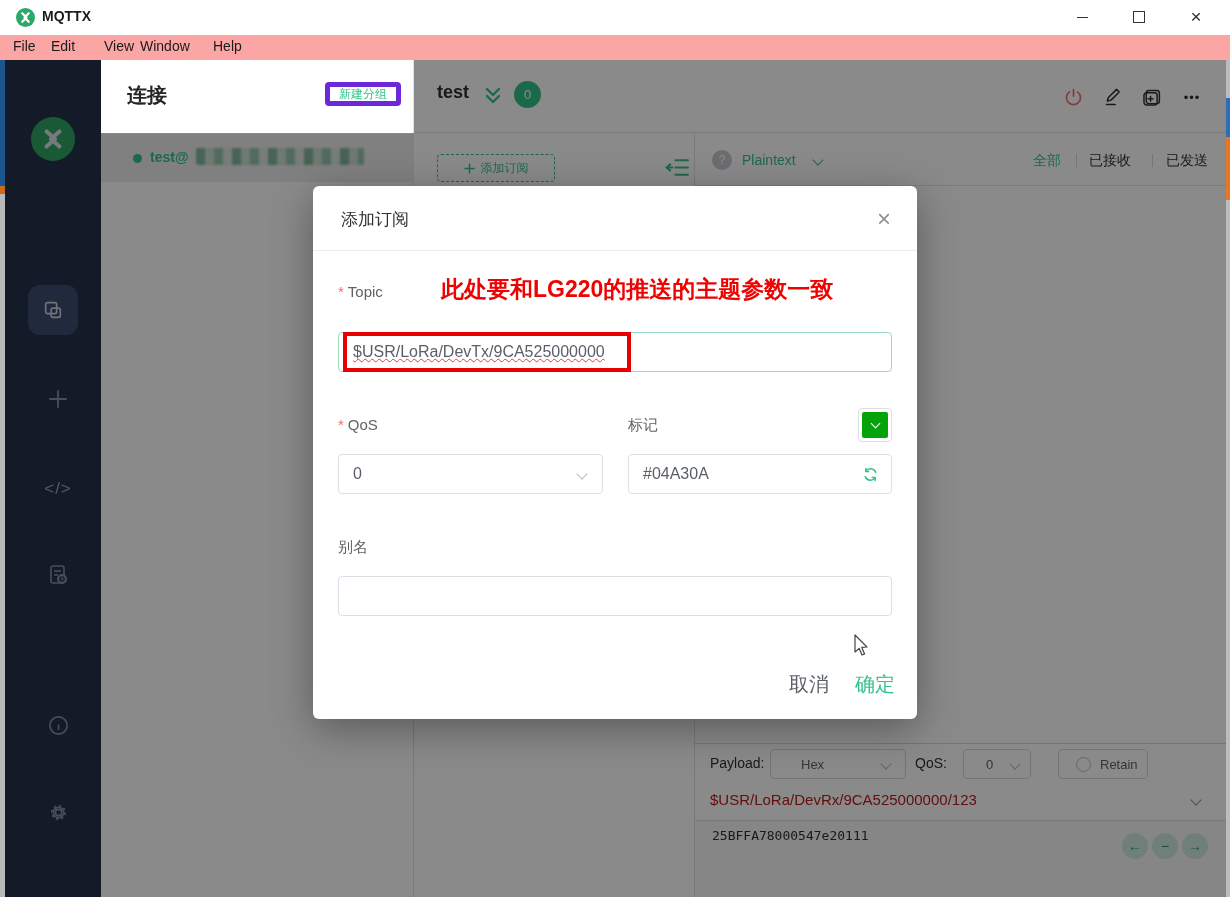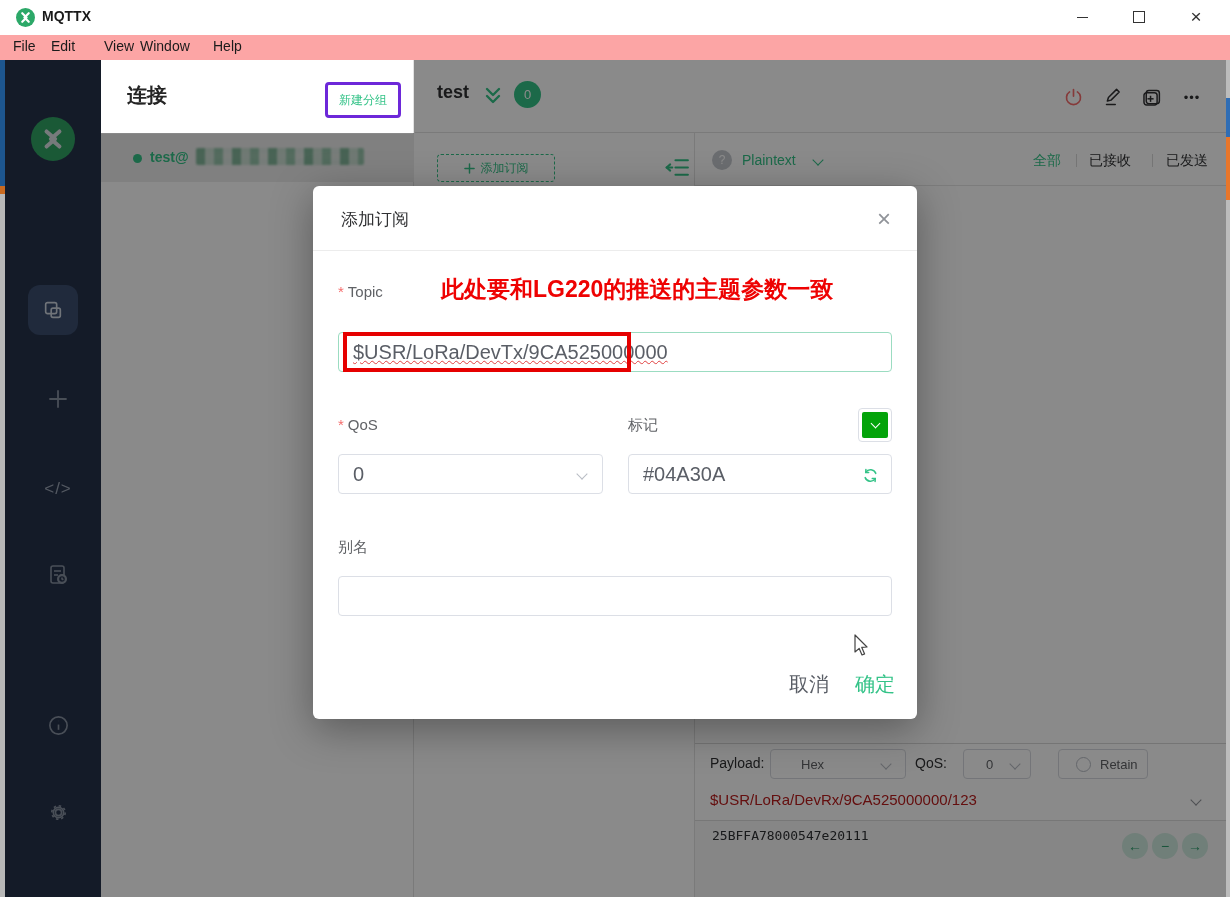--- a/index.html
+++ b/index.html
@@ -35,21 +35,21 @@
   .conn-panel{left:101px;top:60px;width:313px;height:837px;background:#fff;border-right:1px solid #e2e2e2;box-sizing:border-box;}
   .conn-item{left:101px;top:134px;width:313px;height:48px;background:#ededed;}
   .conn-dot{left:133px;top:154px;width:9px;height:9px;border-radius:50%;background:#34c388;}
   .conn-name{left:150px;top:149px;font-size:14px;font-weight:700;color:#34c388;}
   .censored{left:196px;top:148px;width:168px;height:17px;filter:blur(1.2px);border-radius:2px;
     background:
       repeating-linear-gradient(90deg,rgba(128,180,152,.9) 0 9px,rgba(208,224,214,.9) 9px 18px,rgba(150,195,170,.9) 18px 27px,rgba(225,232,228,.9) 27px 36px),
       repeating-linear-gradient(0deg,#9fd4bb 0 6px,#cfe0d6 6px 12px);}
   .panel-header{left:101px;top:60px;width:313px;height:73px;background:#fff;z-index:20;border-right:1px solid #e2e2e2;box-sizing:border-box;}
   .panel-title{left:26px;top:22px;font-size:20px;font-weight:700;color:#252525;}
-  .newgroup-btn{left:224px;top:22px;width:76px;height:36px;border:3px solid #6d28d9;border-radius:4px;
+  .newgroup-btn{left:224px;top:22px;width:76px;height:24px;border:5px solid #6d28d9;border-radius:4px;
      color:#34c388;font-size:12px;display:flex;align-items:center;justify-content:center;box-sizing:border-box;}
 
   
   .main-header{left:415px;top:60px;width:815px;height:73px;background:#fff;border-bottom:1px solid #e2e2e2;box-sizing:border-box;}
   .conn-title{left:22px;top:22px;font-size:18px;font-weight:700;color:#303133;}
   .badge{left:99px;top:21px;width:27px;height:27px;border-radius:50%;background:#34c388;color:#fff;
          font-size:13px;display:flex;align-items:center;justify-content:center;}
   .hdr-ic{top:25px;width:28px;height:24px;display:flex;align-items:center;justify-content:center;}
 
   
@@ -87,21 +87,21 @@
   .dialog{left:313px;top:186px;width:604px;height:533px;background:#fff;border-radius:6px;z-index:30;
           box-shadow:0 10px 40px rgba(0,0,0,.35);}
   .dlg-title{left:28px;top:22px;font-size:17px;color:#303133;}
   .dlg-close{left:556px;top:18px;width:30px;height:30px;font-size:24px;color:#909399;
              display:flex;align-items:center;justify-content:center;}
   .dlg-divider{left:0;top:64px;width:604px;height:1px;background:#ececec;}
   .f-label{font-size:15px;color:#606266;}
   .req{color:#f56c6c;margin-right:4px;}
   .annotation{left:128px;top:88px;font-size:23px;font-weight:700;color:#ee0202;white-space:nowrap;}
   .dlg-input{border:1px solid #dcdfe6;border-radius:4px;height:40px;box-sizing:border-box;
-             display:flex;align-items:center;padding:0 14px;font-size:20px;color:#5a5e66;background:#fff;}
+             display:flex;align-items:center;padding:0 14px;font-size:16px;color:#5a5e66;background:#fff;}
   .topic-input{left:25px;top:146px;width:554px;border-color:#9bdcc1;}
   .wavy{text-decoration-line:underline;text-decoration-style:wavy;text-decoration-color:#e04040;text-decoration-thickness:1px;}
   .redbox{left:30px;top:146px;width:288px;height:40px;border:4px solid #e60000;box-sizing:border-box;z-index:2;}
   .swatch{left:545px;top:222px;width:34px;height:34px;border:1px solid #dcdfe6;border-radius:4px;
           box-sizing:border-box;padding:3px;background:#fff;}
   .swatch-inner{width:100%;height:100%;background:#04A30A;border-radius:2px;
                 display:flex;align-items:center;justify-content:center;}
   .swatch-chev{width:6px;height:6px;border-right:1.6px solid #fff;border-bottom:1.6px solid #fff;transform:rotate(45deg);margin-top:-3px;}
   .dlg-btn{top:485px;font-size:20px;}
   .cursor{left:540px;top:448px;z-index:40;}

